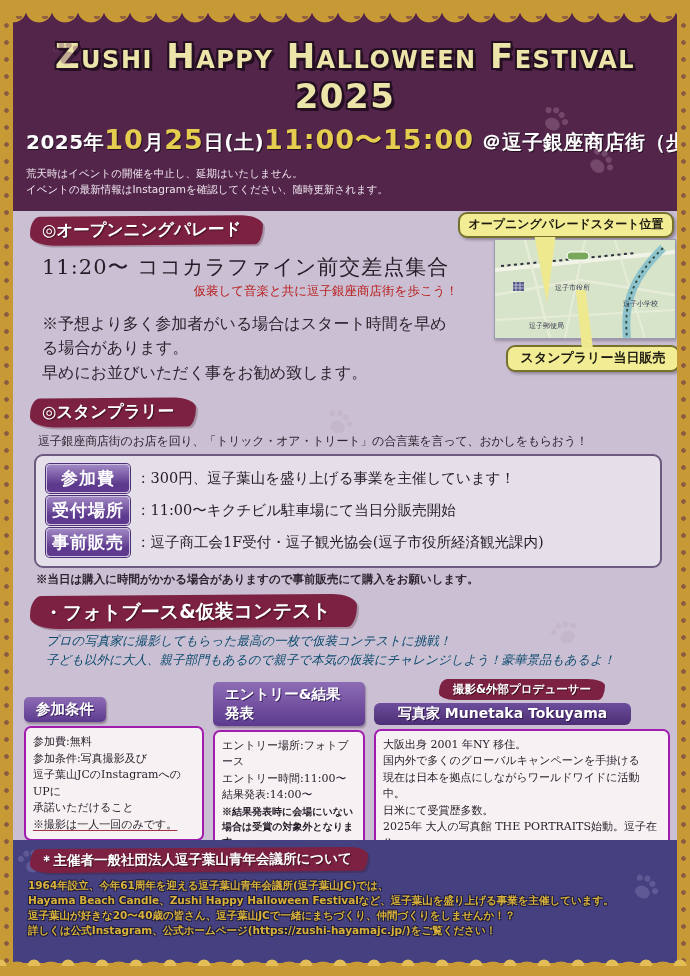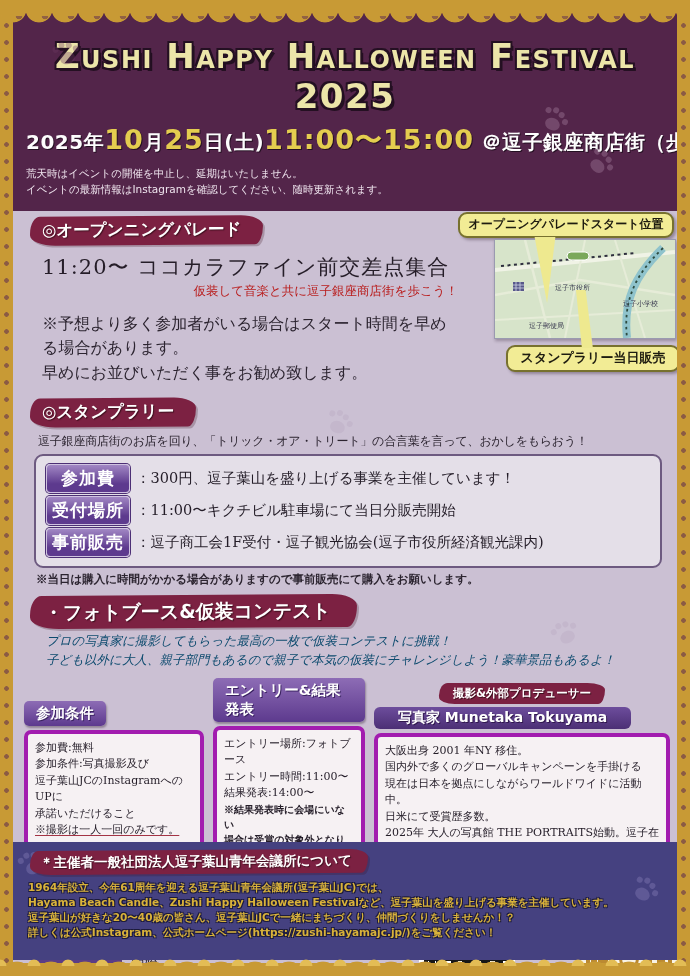--- a/index.html
+++ b/index.html
@@ -85,21 +85,21 @@
   .info-val { margin-left:6px; font-size:14.5px; color:#241d28; white-space:nowrap; }
   .stamp-note { margin:4px 0 0 12px; font-size:11.5px; font-weight:bold; color:#2c2430; }
 
   
   .photo { margin-top:8px; }
   .photo-intro { margin:4px 0 0 22px; font-size:12.5px; line-height:1.5; color:#0c4a6e;font-style:italic; }
   .cols { display:flex; gap:9px; margin-top:8px; align-items:center; }
   .col-label { display:inline-block; background:linear-gradient(#8d6cb5,#5d3a8e); color:#fff; font-weight:bold;
     font-size:14.5px; padding:3px 12px; border-radius:5px; text-shadow:1px 1px 0 #3a2260;
     box-shadow:1px 2px 2px rgba(40,20,40,.35); }
-  .white-box { margin-top:4px; background:#f6f1f3; border:4px solid #a21caf; border-radius:7px;
+  .white-box { margin-top:4px; background:#f6f1f3; border:2px solid #a21caf; border-radius:7px;
     padding:6px 7px; font-size:11px; line-height:1.5; color:#241d28; }
   .col-a { width:180px; } .col-b { width:152px; } .col-c { flex:1; }
   .underline-red { text-decoration:underline; text-decoration-color:#a33344; text-underline-offset:2px; }
   .box-note { font-size:10px; font-weight:bold; }
   .producer-brush { display:inline-block; background:#7c2142; color:#fff; font-weight:bold; font-size:11.5px;
     padding:3px 14px; border-radius:10px 20px 8px 18px/14px 8px 16px 8px; text-shadow:1px 1px 0 #40101f; }
   .producer-name { display:inline-block; margin-top:3px; background:linear-gradient(#6d4d9c,#4c2f75);
     color:#fff; font-weight:bold; font-size:14px; padding:2px 24px; border-radius:6px; text-shadow:1px 1px 0 #30174d; }
 
   
@@ -128,21 +128,21 @@
   .qr.gold .fp::after { background:#bb8a31; }
   .fp.tl { top:0; left:0; } .fp.tr { top:0; right:0; } .fp.bl { bottom:0; left:0; }
   .ig-icon { position:absolute; top:50%; left:50%; transform:translate(-50%,-50%); width:34px; height:34px;
     background:#f8f3e6; border:3px solid #bb8a31; border-radius:9px; }
   .ig-icon::before { content:''; position:absolute; top:50%; left:50%; transform:translate(-50%,-50%);
     width:14px; height:14px; border:3px solid #bb8a31; border-radius:50%; }
   .ig-icon::after { content:''; position:absolute; top:3px; right:3px; width:4px; height:4px;
     border-radius:50%; background:#bb8a31; }
 
   
-  .footer { position:absolute; left:0; right:0; bottom:16px; height:118px; background:#454180; padding:8px 24px 0; overflow:hidden; }
+  .footer { position:absolute; left:0; right:0; bottom:4px; height:132px; background:#454180; padding:8px 24px 0; overflow:hidden; }
   .footer .brush-h { font-size:13.5px; padding:5px 16px 5px 10px; }
   .org-lines { margin:6px 0 0 4px; font-size:10.5px; line-height:1.45; font-weight:bold; color:#d9b23a;
     text-shadow:-1px 1px 0 #1d1b3a, 1px 1px 0 #1d1b3a, 1px -1px 0 #1d1b3a, -1px -1px 0 #1d1b3a; }
 
   
   .map-box svg text { font-family:"DejaVu Sans", sans-serif; font-size:7px; fill:#39394f; }
 </style>
 </head>
 <body>
 

